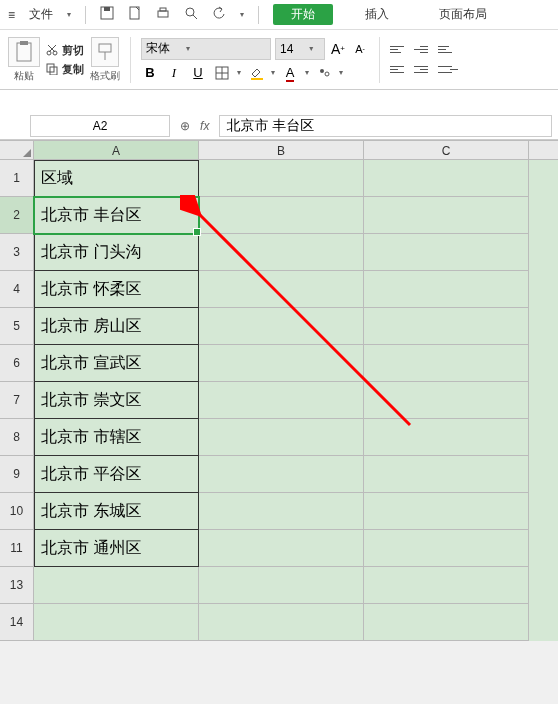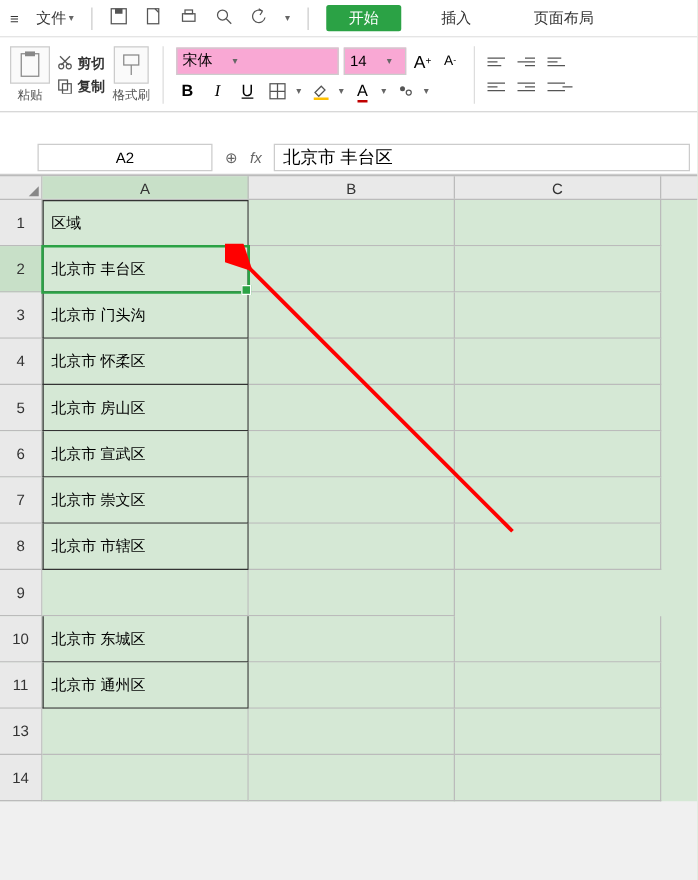--- a/index.html
+++ b/index.html
@@ -1,34 +1,34 @@
 <!DOCTYPE html>
 <html><head>
 <meta charset="utf-8">
 <style>
 * { margin:0; padding:0; box-sizing:border-box; font-family:"Microsoft YaHei",sans-serif; }
 body { background:#f0f0f0; width:558px; height:704px; overflow:hidden; position:relative; }
 
 .menubar { height:30px; background:#fff; display:flex; align-items:center; padding:0 8px; gap:14px; border-bottom:1px solid #ddd; font-size:12px; color:#333; }
 .menubar .sep { width:1px; height:18px; background:#ccc; }
-.file-menu { display:flex; align-items:center; gap:2px; cursor:pointer; }
+.file-menu { display:flex; align-items:center; gap:14px; cursor:pointer; }
 .tab { padding:2px 18px; cursor:pointer; }
 .tab.active { background:#2ba245; color:#fff; border-radius:2px; }
 
 .ribbon { height:60px; background:#fff; display:flex; align-items:center; padding:4px 8px; gap:6px; border-bottom:1px solid #ccc; }
 .ribbon-group { display:flex; flex-direction:column; align-items:center; gap:2px; font-size:10px; color:#555; }
 .paste-big { width:32px; height:30px; border:1px solid #ccc; background:#fafafa; display:flex; align-items:center; justify-content:center; font-size:14px; }
 .small-btn { display:flex; align-items:center; gap:4px; font-size:11px; color:#333; cursor:pointer; }
 .small-stack { display:flex; flex-direction:column; gap:4px;font-weight:bold; }
 .vsep { width:1px; height:46px; background:#ddd; margin:0 4px; }
 
 .font-group { display:flex; flex-direction:column; gap:4px; }
 .font-row1 { display:flex; gap:4px; align-items:center; }
 .font-row2 { display:flex; gap:6px; align-items:center; }
-.dropdown { height:22px; border:1px solid #ccc; background:#f9a8d4; display:flex; align-items:center; padding:0 4px; font-size:12px; gap:16px; }
+.dropdown { height:22px; border:1px solid #ccc; background:#e5e5e5; display:flex; align-items:center; padding:0 4px; font-size:12px; gap:16px; }
 .fmt-btn { width:18px; height:18px; display:flex; align-items:center; justify-content:center; font-size:13px; cursor:pointer; }
 .caret { font-size:8px; color:#666; }
 
 .align-group { display:flex; flex-direction:column; gap:4px; }
 .align-row { display:flex; gap:4px; }
 .align-btn { width:20px; height:16px; display:flex; flex-direction:column; justify-content:center; gap:2px; cursor:pointer; }
 .line { height:1px; background:#555; }
 
 .fxbar { height:28px; background:#fff; display:flex; align-items:center; border-bottom:1px solid #ccc; }
 .namebox { width:140px; height:22px; border:1px solid #ccc; margin-left:30px; display:flex; align-items:center; justify-content:center; font-size:12px; }
@@ -40,21 +40,21 @@
 .colhdr { display:flex; height:20px; background:#e9e9e9; border-top:1px solid #bbb; border-bottom:1px solid #bbb; }
 .corner { width:34px; border-right:1px solid #bbb; display:flex; align-items:flex-end; justify-content:flex-end; padding:2px; }
 .corner::after { content:""; border-left:8px solid transparent; border-bottom:8px solid #888; }
 .ch { text-align:center; font-size:12px; color:#333; border-right:1px solid #bbb; line-height:20px; }
 .ch.sel { background:#c8e0c8; }
 .chA { width:165px; } .chB { width:165px; } .chC { width:165px; }
 
 .row { display:flex; height:37px; }
 .rh { width:34px; background:#e9e9e9; border-right:1px solid #bbb; border-bottom:1px solid #bbb; text-align:center; font-size:12px; color:#333; line-height:37px; }
 .rh.sel { background:#c8e0c8; }
-.cell { border-right:1px solid #bbb; border-bottom:1px solid #bbb; font-size:12px; color:#000; display:flex; align-items:center; padding:0 6px; background:#d5e8d5; }
+.cell { border-right:1px solid #bbb; border-bottom:1px solid #bbb; font-size:16px; color:#000; display:flex; align-items:center; padding:0 6px; background:#d5e8d5; }
 .cA { width:165px; border-right:1px solid #333; }
 .cB { width:165px; } .cC { width:165px; }
 .databox .cA { border-bottom:1px solid #333; }
 .row.first .cA { border-top:1px solid #333; }
 .row .cA.leftb { border-left:1px solid #333; }
 .selcell { outline:2px solid #2ba245; outline-offset:-1px; position:relative; }
 .selcell::after { content:""; position:absolute; right:-3px; bottom:-3px; width:6px; height:6px; background:#2ba245; border:1px solid #fff; }
 .row.last .cA { border-bottom:1px solid #333; }
 
 .arrow { position:absolute; pointer-events:none; }
@@ -290,20 +290,21 @@
         <div class="cell cC"></div>
       </div>
       <div class="row databox">
         <div class="rh">8</div>
         <div class="cell cA leftb">北京市  市辖区</div>
         <div class="cell cB"></div>
         <div class="cell cC"></div>
       </div>
       <div class="row databox">
         <div class="rh">9</div>
+        <div class="cell cA leftb">北京市  平谷区</div>
         <div class="cell cB"></div>
         <div class="cell cC"></div>
       </div>
       <div class="row databox">
         <div class="rh">10</div>
         <div class="cell cA leftb">北京市  东城区</div>
         <div class="cell cB"></div>
         <div class="cell cC"></div>
       </div>
       <div class="row databox">

